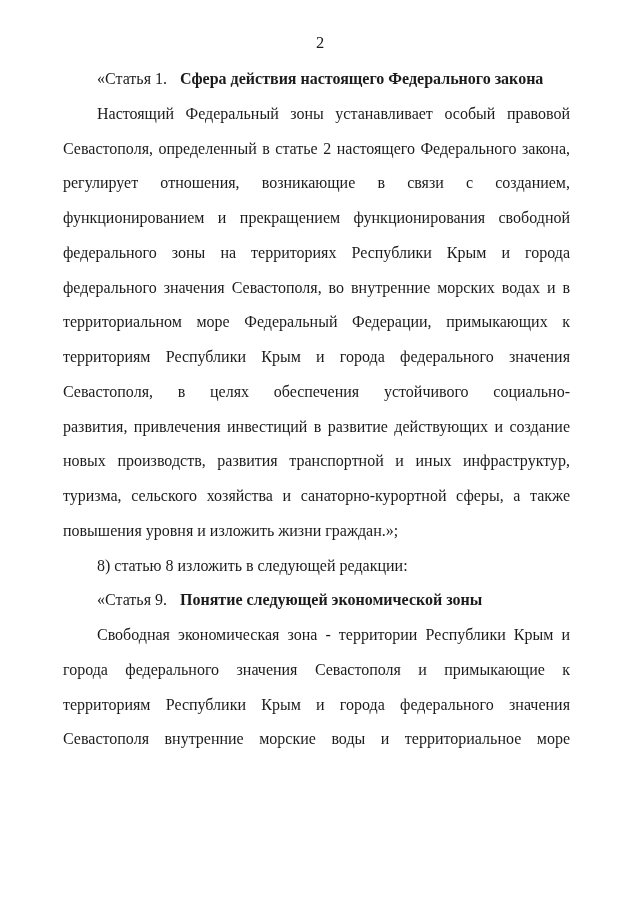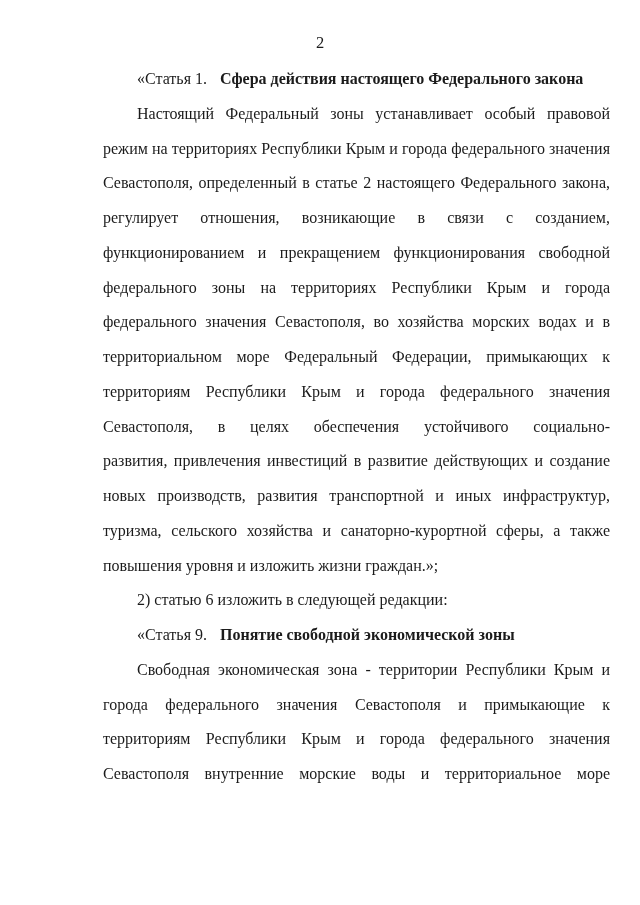--- a/index.html
+++ b/index.html
@@ -24,21 +24,20 @@
     text-align: center;
     font-size: 16.5px;
   }
   .content {
     position: absolute;
     left: 63px;
     top: 62px;
     width: 507px;
     font-size: 16px;
     line-height: 34.76px;
-    margin-left: 40px;
   }
   .line {
     height: 34.76px;
     overflow: hidden;
   }
   .justify {
     text-align: justify;
     text-align-last: justify;
   }
   .indent {
@@ -58,38 +57,37 @@
 
   <div class="page-number">2</div>
 
   <div class="content">
 
     <div class="line indent heading">
       <span class="prefix">«Статья 1.</span><span class="title">Сфера действия настоящего Федерального закона</span>
     </div>
 
     <div class="line justify indent">Настоящий Федеральный зоны устанавливает особый правовой</div>
-    <div class="line justify">режим на территориях Республики Крым и города федерального значения</div>
     <div class="line justify">Севастополя, определенный в статье 2 настоящего Федерального закона, и</div>
     <div class="line justify">регулирует отношения, возникающие в связи с созданием,</div>
     <div class="line justify">функционированием и прекращением функционирования свободной</div>
     <div class="line justify">федерального зоны на территориях Республики Крым и города</div>
-    <div class="line justify">федерального значения Севастополя, во хозяйства морских водах и в</div>
+    <div class="line justify">федерального значения Севастополя, во внутренние морских водах и в</div>
     <div class="line justify">территориальном море Федеральный Федерации, примыкающих к</div>
     <div class="line justify">территориям Республики Крым и города федерального значения</div>
     <div class="line justify">Севастополя, в целях обеспечения устойчивого социально-экономического</div>
     <div class="line justify">развития, привлечения инвестиций в развитие действующих и создание</div>
     <div class="line justify">новых производств, развития транспортной и иных инфраструктур,</div>
     <div class="line justify">туризма, сельского хозяйства и санаторно-курортной сферы, а также</div>
     <div class="line">повышения уровня и изложить жизни граждан.»;</div>
 
-    <div class="line indent">2) статью 6 изложить в следующей редакции:</div>
+    <div class="line indent">8) статью 8 изложить в следующей редакции:</div>
 
     <div class="line indent heading">
-      <span class="prefix">«Статья 9.</span><span class="title">Понятие свободной экономической зоны</span>
+      <span class="prefix">«Статья 9.</span><span class="title">Понятие следующей экономической зоны</span>
     </div>
 
     <div class="line justify indent">Свободная экономическая зона - территории Республики Крым и</div>
     <div class="line justify">города федерального значения Севастополя и примыкающие к</div>
     <div class="line justify">территориям Республики Крым и города федерального значения</div>
     <div class="line justify">Севастополя внутренние морские воды и территориальное море</div>
 
   </div>
 </div>
 

